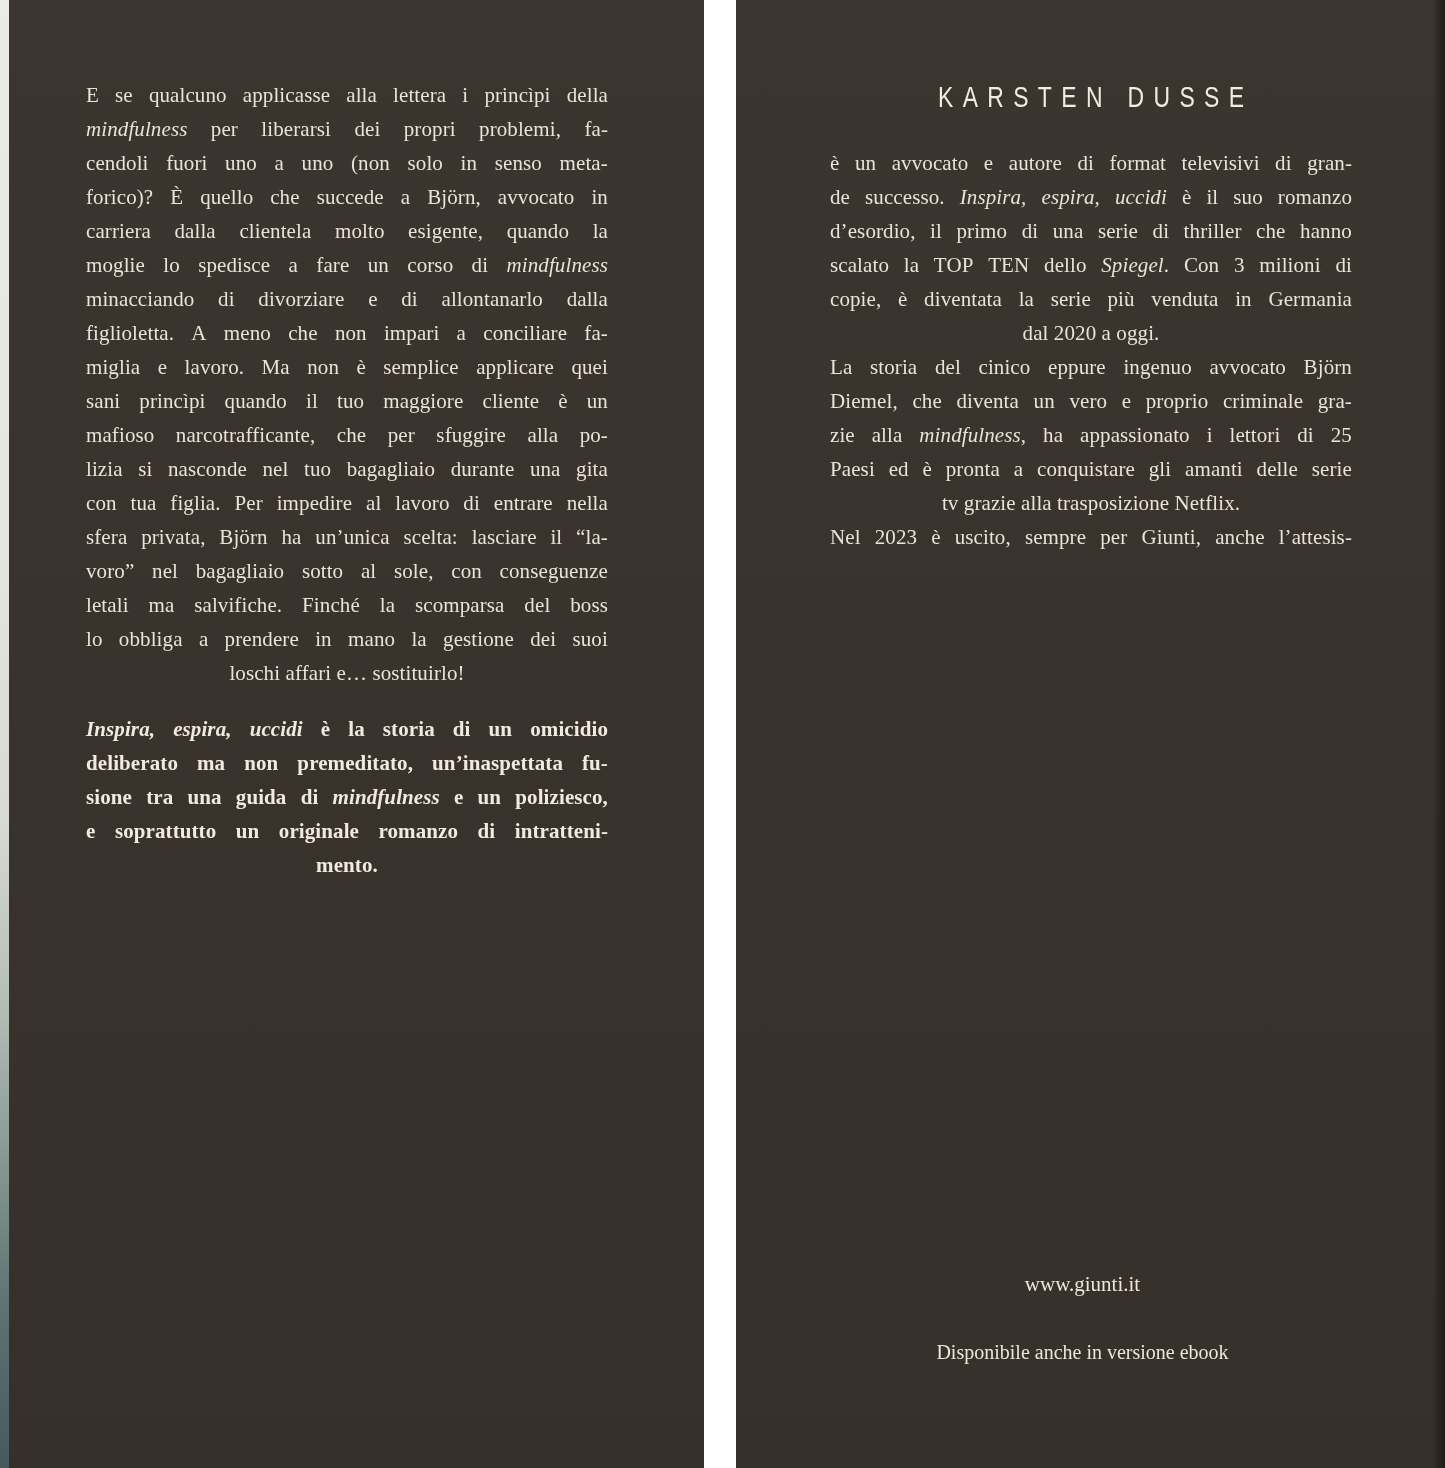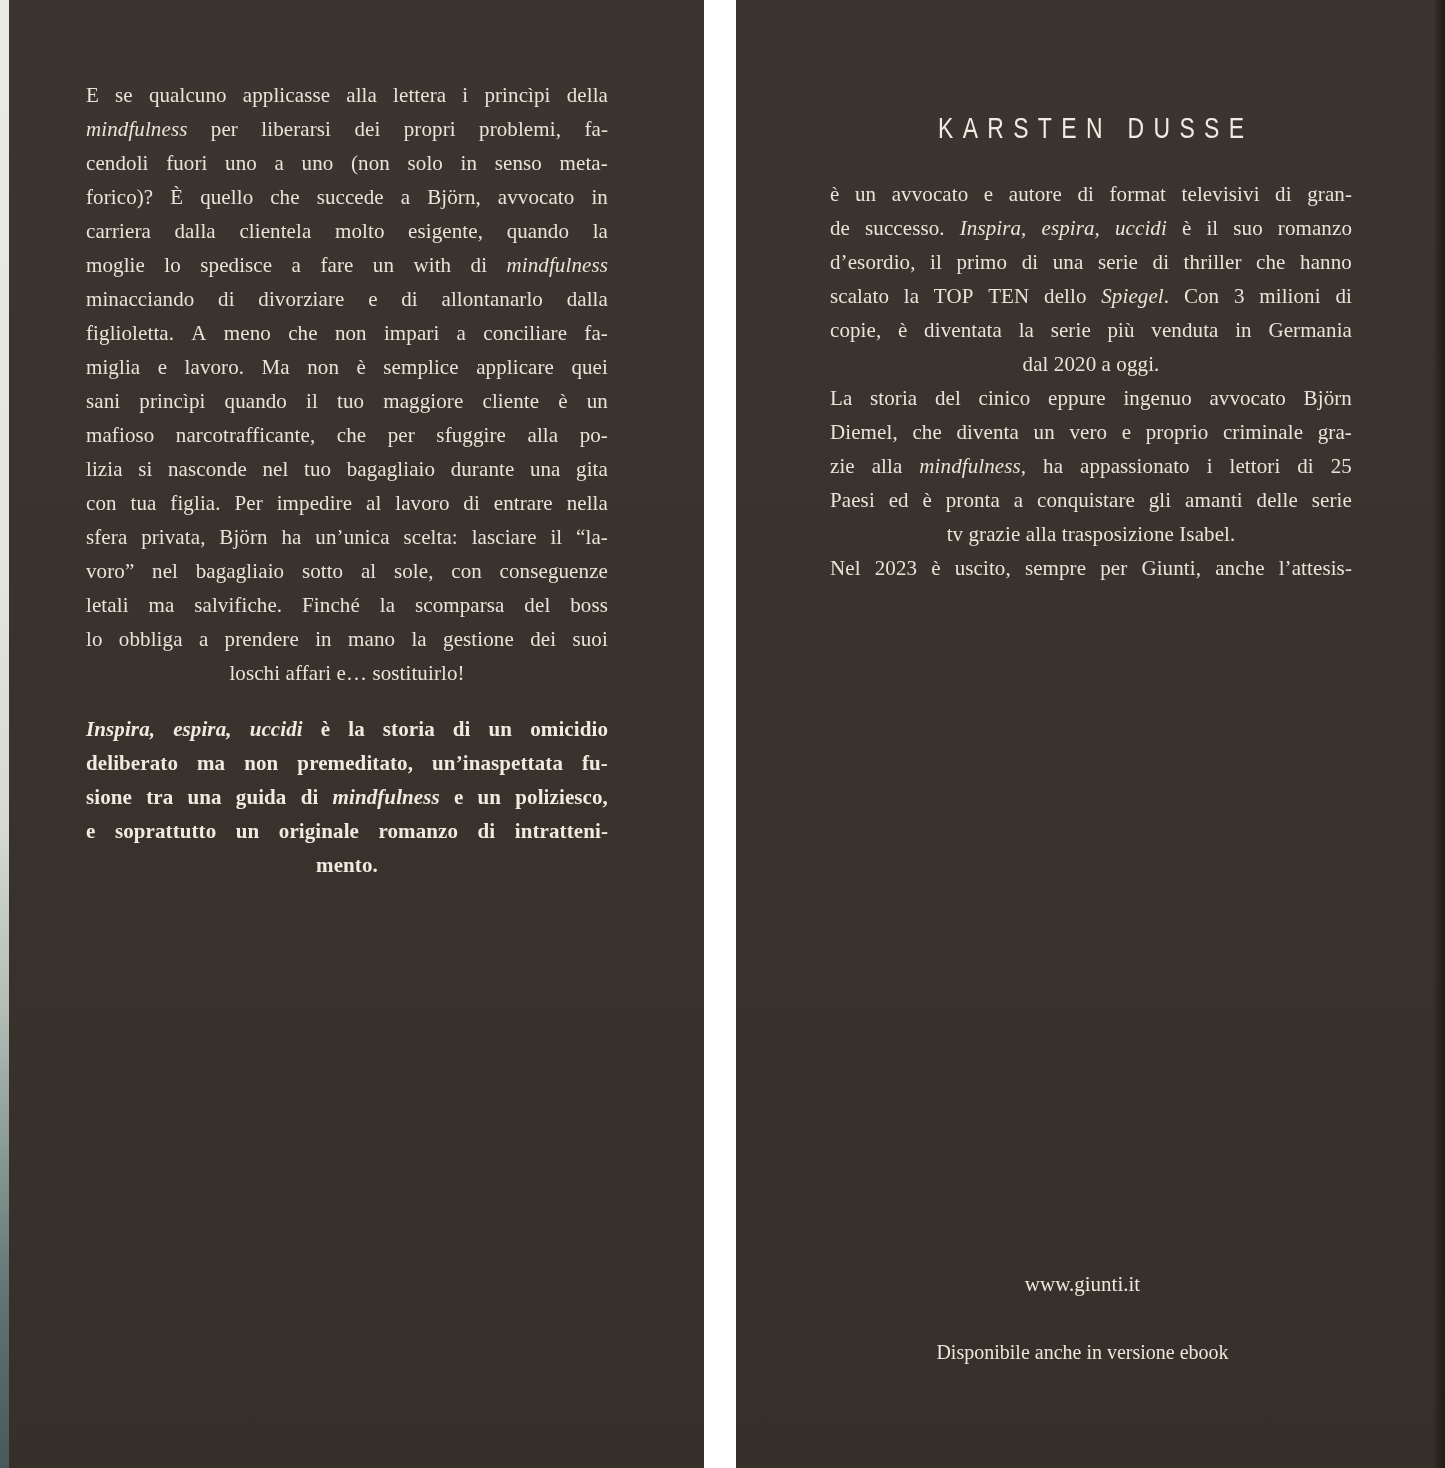--- a/index.html
+++ b/index.html
@@ -6,21 +6,21 @@
   .page{position:relative;width:1445px;height:1468px;background:#ffffff;overflow:hidden;}
 
   
   .book-edge{position:absolute;left:0;top:0;width:9px;height:100%;
     background:linear-gradient(180deg,#e9ebe6 0%,#e3e5df 38%,#d6dad3 56%,#b2bcb5 69%,#879893 79%,#5e7272 89%,#465a5c 100%);}
 
   .flap{position:absolute;top:0;height:100%;box-sizing:border-box;
     background:linear-gradient(180deg,#3b342f 0%,#39312c 65%,#362f2a 100%);
     color:#e9e3d9;}
   .flap.left{left:9px;width:695px;padding:78px 96px 0 77px;}
-  .flap.right{left:736px;width:709px;padding:111px 93px 0 94px;}
+  .flap.right{left:736px;width:709px;padding:80px 93px 0 94px;}
 
   .fold-shadow{position:absolute;top:0;right:0;width:12px;height:100%;
     background:linear-gradient(90deg,rgba(0,0,0,0) 0%,rgba(20,16,13,0.35) 45%,#211c18 100%);}
 
   .serif{font-family:"Liberation Serif","DejaVu Serif",serif;}
   .sans{font-family:"Liberation Sans","DejaVu Sans",sans-serif;}
 
   .rich{font-size:21px;line-height:34px;letter-spacing:0.1px;}
   .rich .line{display:flex;justify-content:space-between;white-space:nowrap;}
   .rich .line.last{display:block;text-align:center;}
@@ -100,21 +100,21 @@
           <span class="w"><span>quando</span></span>
           <span class="w"><span>la</span></span>
         </div>
         <div class="line">
           <span class="w"><span>moglie</span></span>
           <span class="w"><span>lo</span></span>
           <span class="w"><span>spedisce</span></span>
           <span class="w"><span>a</span></span>
           <span class="w"><span>fare</span></span>
           <span class="w"><span>un</span></span>
-          <span class="w"><span>with</span></span>
+          <span class="w"><span>corso</span></span>
           <span class="w"><span>di</span></span>
           <span class="w"><span class="it">mindfulness</span></span>
         </div>
         <div class="line">
           <span class="w"><span>minacciando</span></span>
           <span class="w"><span>di</span></span>
           <span class="w"><span>divorziare</span></span>
           <span class="w"><span>e</span></span>
           <span class="w"><span>di</span></span>
           <span class="w"><span>allontanarlo</span></span>
@@ -377,21 +377,21 @@
           <span class="w"><span>ed</span></span>
           <span class="w"><span>è</span></span>
           <span class="w"><span>pronta</span></span>
           <span class="w"><span>a</span></span>
           <span class="w"><span>conquistare</span></span>
           <span class="w"><span>gli</span></span>
           <span class="w"><span>amanti</span></span>
           <span class="w"><span>delle</span></span>
           <span class="w"><span>serie</span></span>
         </div>
-        <div class="line last"><span>tv grazie alla trasposizione Isabel.</span></div>
+        <div class="line last"><span>tv grazie alla trasposizione Netflix.</span></div>
       </div>
     <div class="rich serif">
         <div class="line">
           <span class="w"><span>Nel</span></span>
           <span class="w"><span>2023</span></span>
           <span class="w"><span>è</span></span>
           <span class="w"><span>uscito,</span></span>
           <span class="w"><span>sempre</span></span>
           <span class="w"><span>per</span></span>
           <span class="w"><span>Giunti,</span></span>

